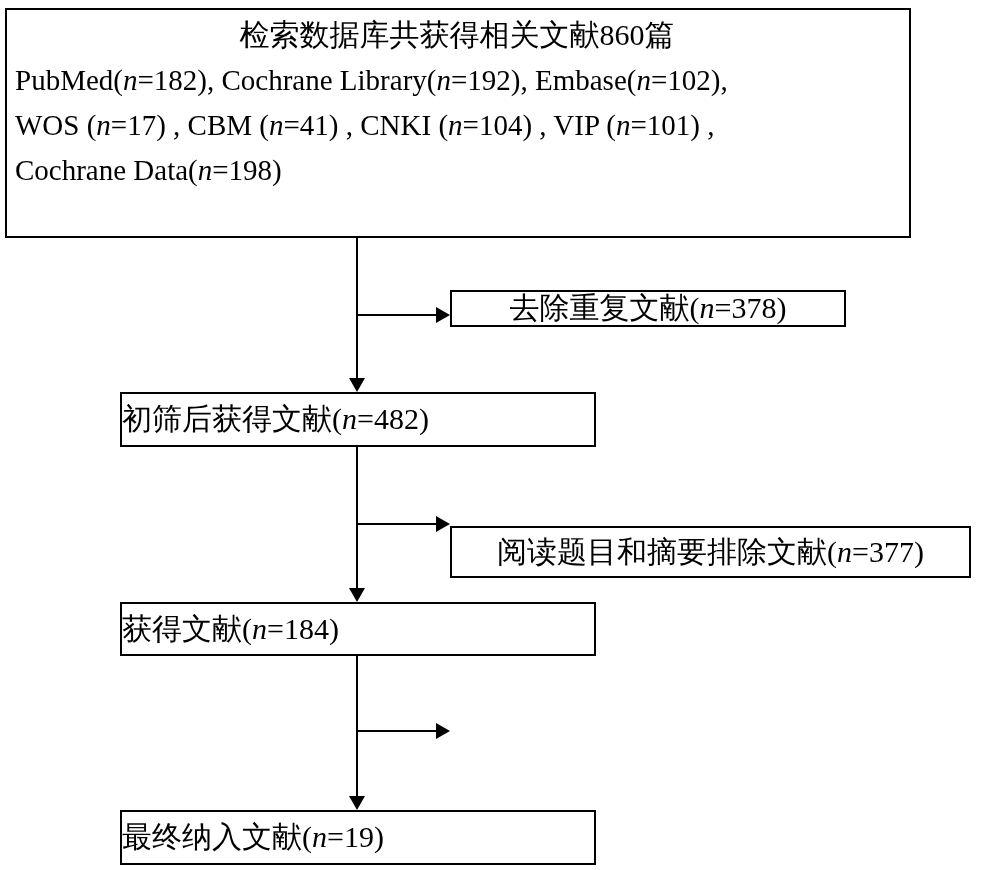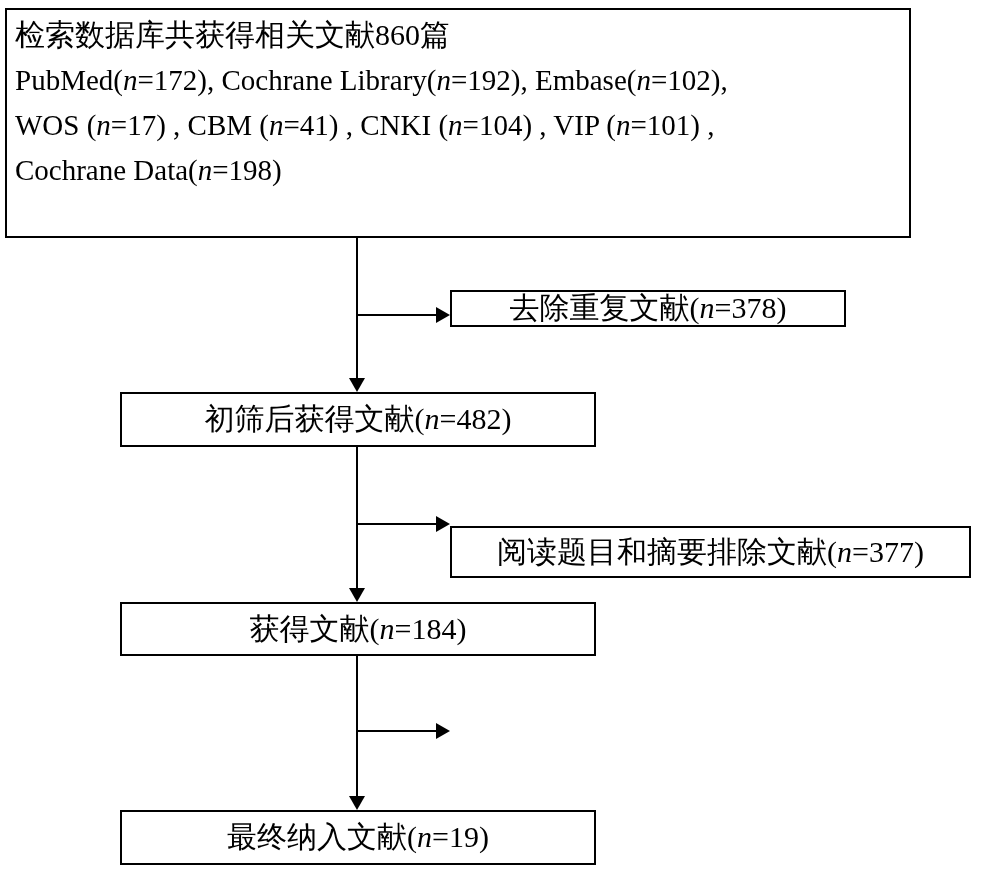--- a/index.html
+++ b/index.html
@@ -22,33 +22,33 @@
     white-space:nowrap;
     overflow:hidden;
   }
   i { font-style:italic; }
 
   .top-box {
     left:5px; top:8px; width:906px; height:230px;
     padding:2px 10px 0 8px;
   }
   .top-title {
-    text-align:left;
+    text-align:center;
     font-size:30px;
     line-height:46px;
   }
   .top-line {
     font-size:29px;
     line-height:45px;
     text-align:left;
   }
 
   .main-box {
     left:120px; width:476px;
-    display:flex; align-items:center; justify-content:center;
+    display:flex; align-items:center; 
     font-size:30px;
   }
   .main-box.b2 { top:392px; height:55px; }
   .main-box.b3 { top:602px; height:54px; }
   .main-box.b4 { top:810px; height:55px; }
 
   .side-box {
     display:flex; align-items:center; justify-content:center;
     font-size:30px;
   }
@@ -86,21 +86,21 @@
   .arrow-right.r2 { top:516px; }
   .arrow-right.r3 { top:723px; }
 </style>
 </head>
 <body>
 
 <div class="canvas">
 
   <div class="box top-box">
     <div class="top-title">检索数据库共获得相关文献860篇</div>
-    <div class="top-line"><span>PubMed(</span><i>n</i><span>=172), Cochrane Library(</span><i>n</i><span>=192), Embase(</span><i>n</i><span>=102),</span></div>
+    <div class="top-line"><span>PubMed(</span><i>n</i><span>=182), Cochrane Library(</span><i>n</i><span>=192), Embase(</span><i>n</i><span>=102),</span></div>
     <div class="top-line"><span>WOS (</span><i>n</i><span>=17) , CBM (</span><i>n</i><span>=41) , CNKI (</span><i>n</i><span>=104) , VIP (</span><i>n</i><span>=101) ,</span></div>
     <div class="top-line"><span>Cochrane Data(</span><i>n</i><span>=198)</span></div>
   </div>
 
   <div class="vline v1"></div>
   <div class="arrow-down a1"></div>
   <div class="hline h1"></div>
   <div class="arrow-right r1"></div>
 
   <div class="box side-box s1">

